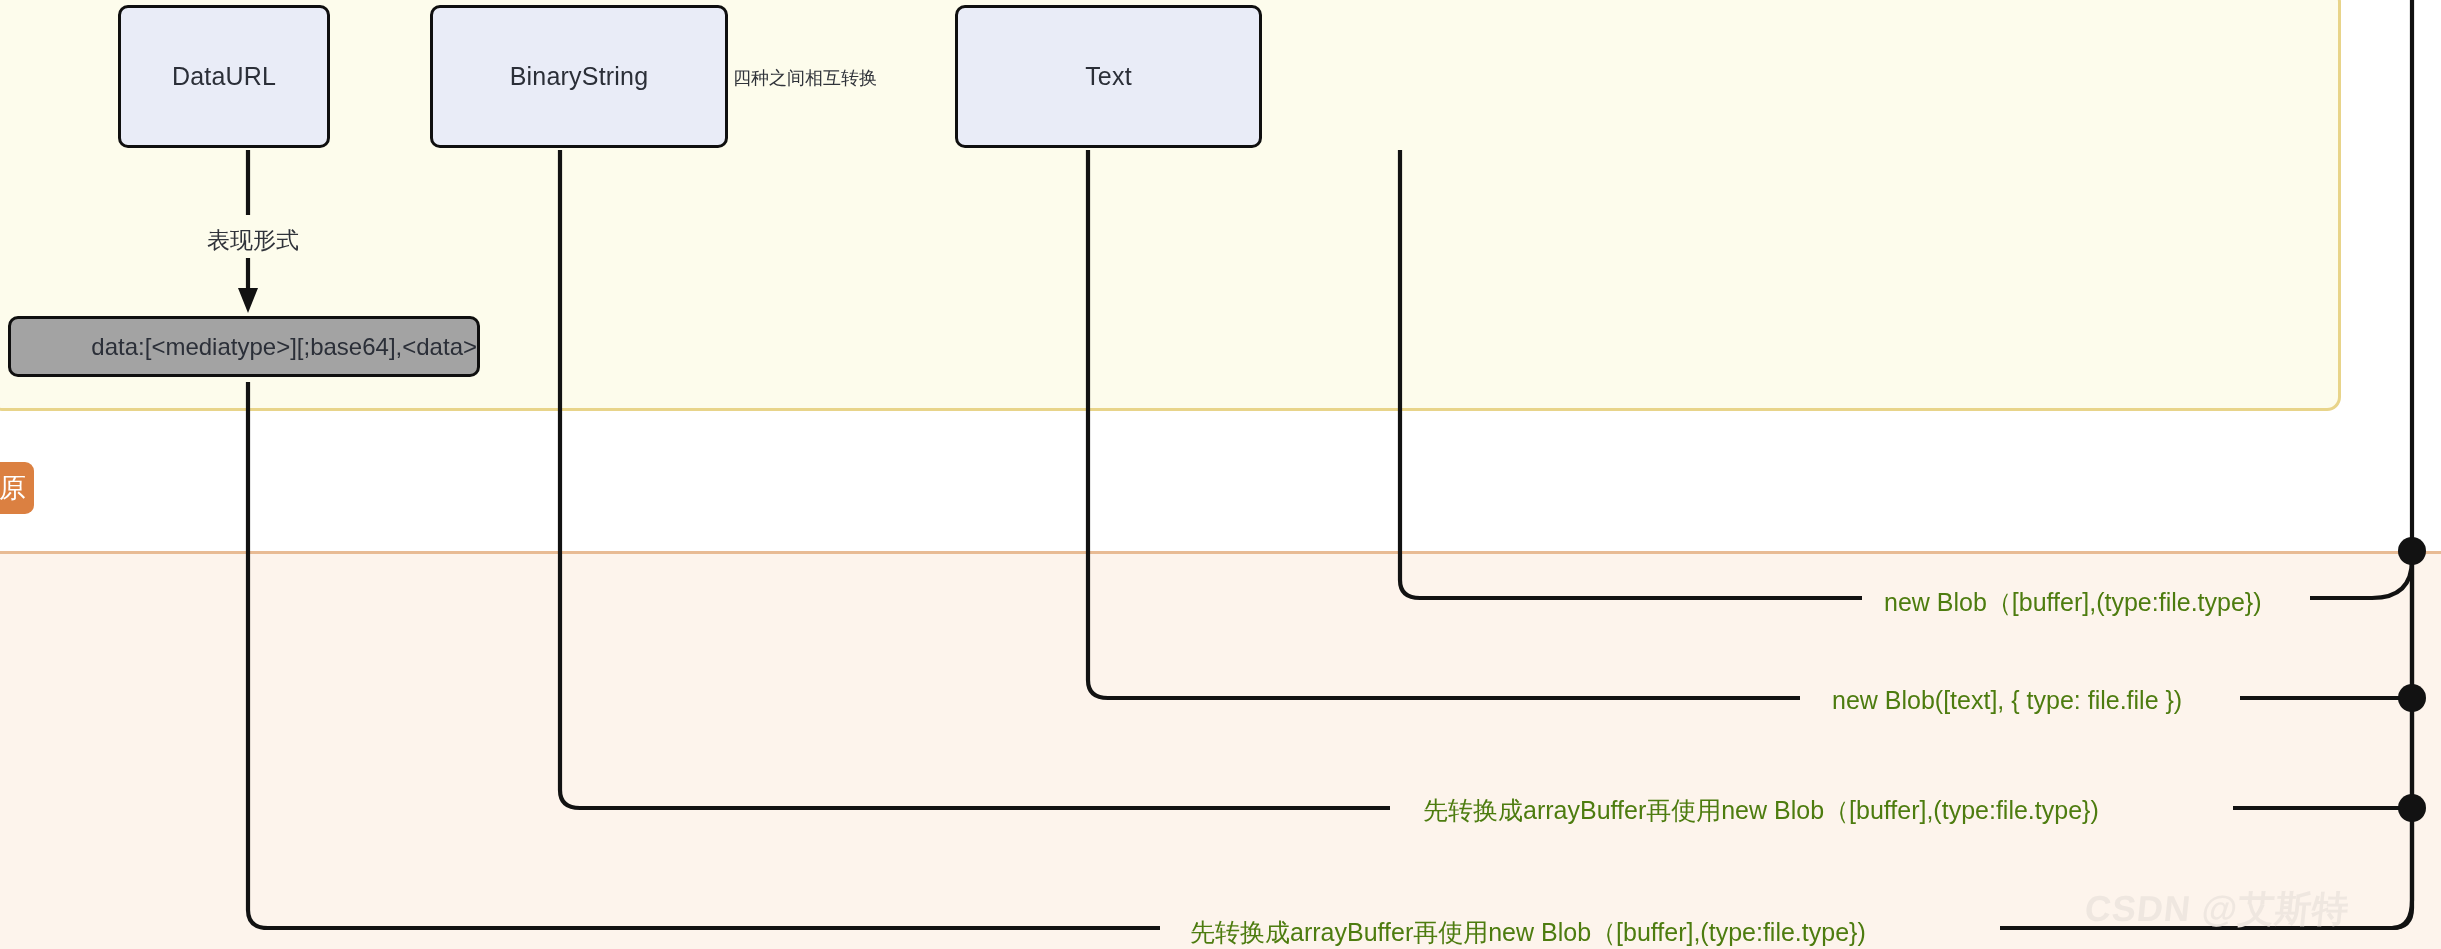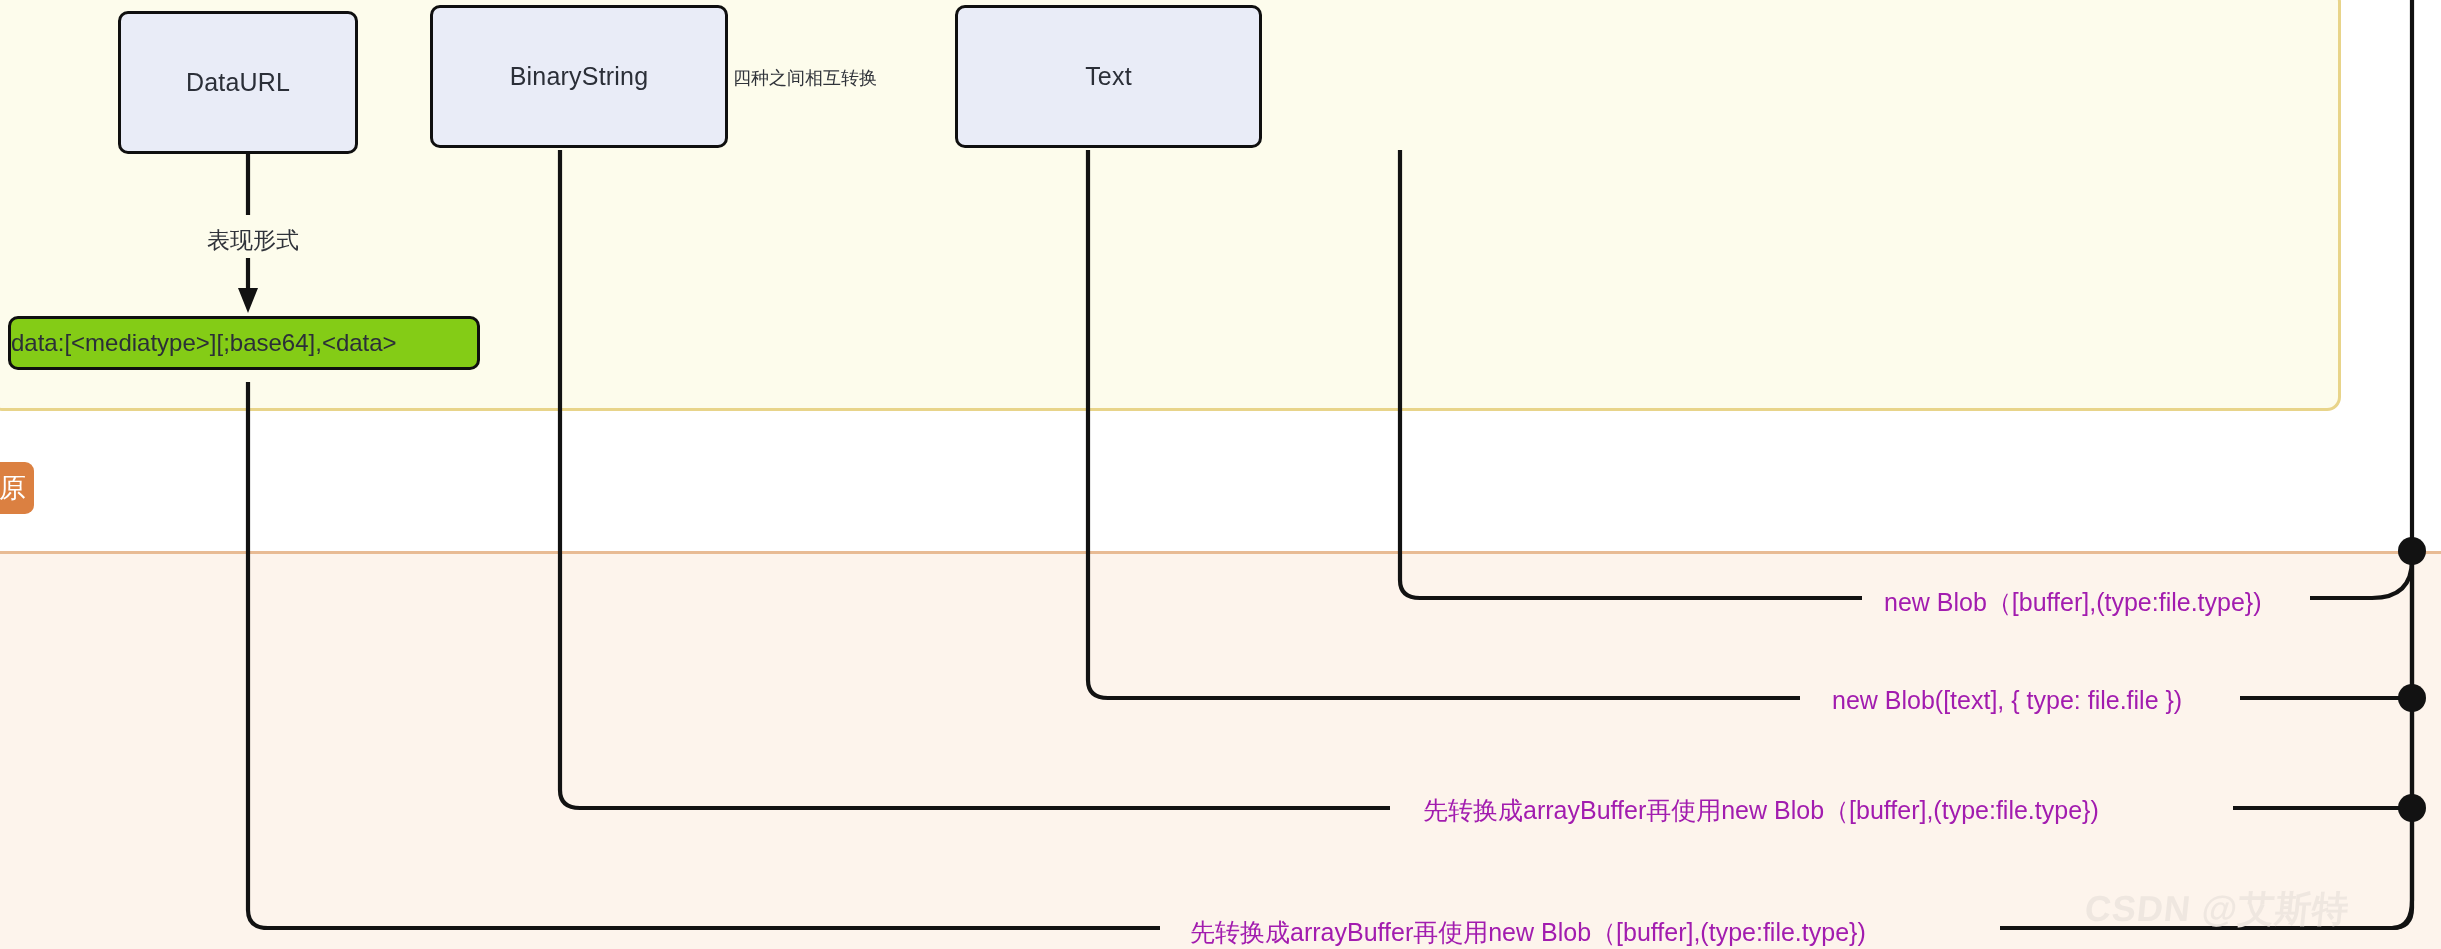--- a/index.html
+++ b/index.html
@@ -46,44 +46,44 @@
     position:absolute;
     background:#e9ecf7;
     border:3.5px solid #0f0f0f;
     border-radius:10px;
     box-sizing:border-box;
     display:flex;align-items:center;justify-content:center;
     color:#2b2f38;
     font-size:25px;
     letter-spacing:.2px;
   }
-  #node-dataurl      {left:118px; top:11px;  width:240px; height:143px;}
+  #node-dataurl      {left:118px; top:5px;  width:212px; height:143px;}
   #node-binarystring {left:430px; top:5px;  width:298px; height:143px;}
   #node-text         {left:955px; top:5px;  width:307px; height:143px;}
   #node-arraybuffer  {left:1272px;top:5px;  width:257px; height:143px;}
 
   .dataurl-pill{
-    position:absolute;left:8px;top:316px;width:472px;height:54px;
-    background:#84cc16;
+    position:absolute;left:8px;top:316px;width:472px;height:61px;
+    background:#a3a3a3;
     border:3.2px solid #0f0f0f;
     border-radius:10px;
     box-sizing:border-box;
-    display:flex;align-items:center;justify-content:flex-start;
+    display:flex;align-items:center;justify-content:flex-end;
     color:#2b2f38;font-size:24px;
   }
 
   
   .plain-label{
     position:absolute;color:#30333a;white-space:nowrap;
   }
   #lbl-convert   {left:733px; top:66px; font-size:18px;}
   #lbl-represent {left:207px; top:225px;font-size:23px;}
 
   .edge-label{
-    position:absolute;color:#a21caf;white-space:nowrap;font-size:25px;
+    position:absolute;color:#4d7c0f;white-space:nowrap;font-size:25px;
   }
   #lbl-e1{left:1884px; top:586px;}
   #lbl-e2{left:1832px; top:686px;}
   #lbl-e3{left:1423px; top:794px;}
   #lbl-e4{left:1190px; top:916px;}
 
   
   #wires{position:absolute;left:0;top:0;width:2441px;height:949px;}
 
   

